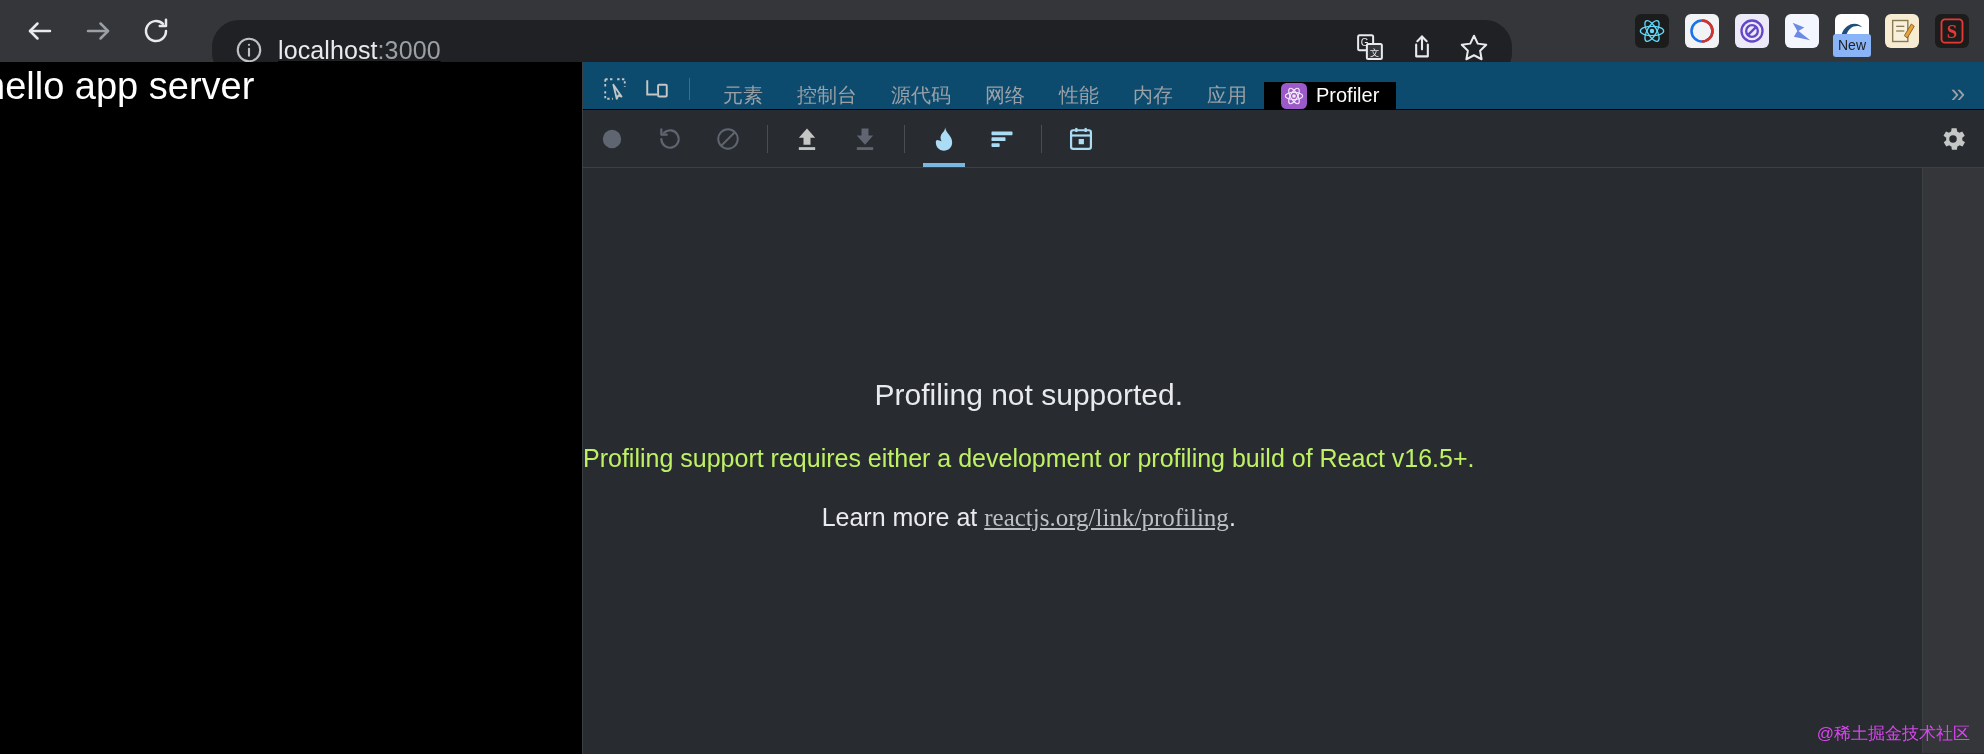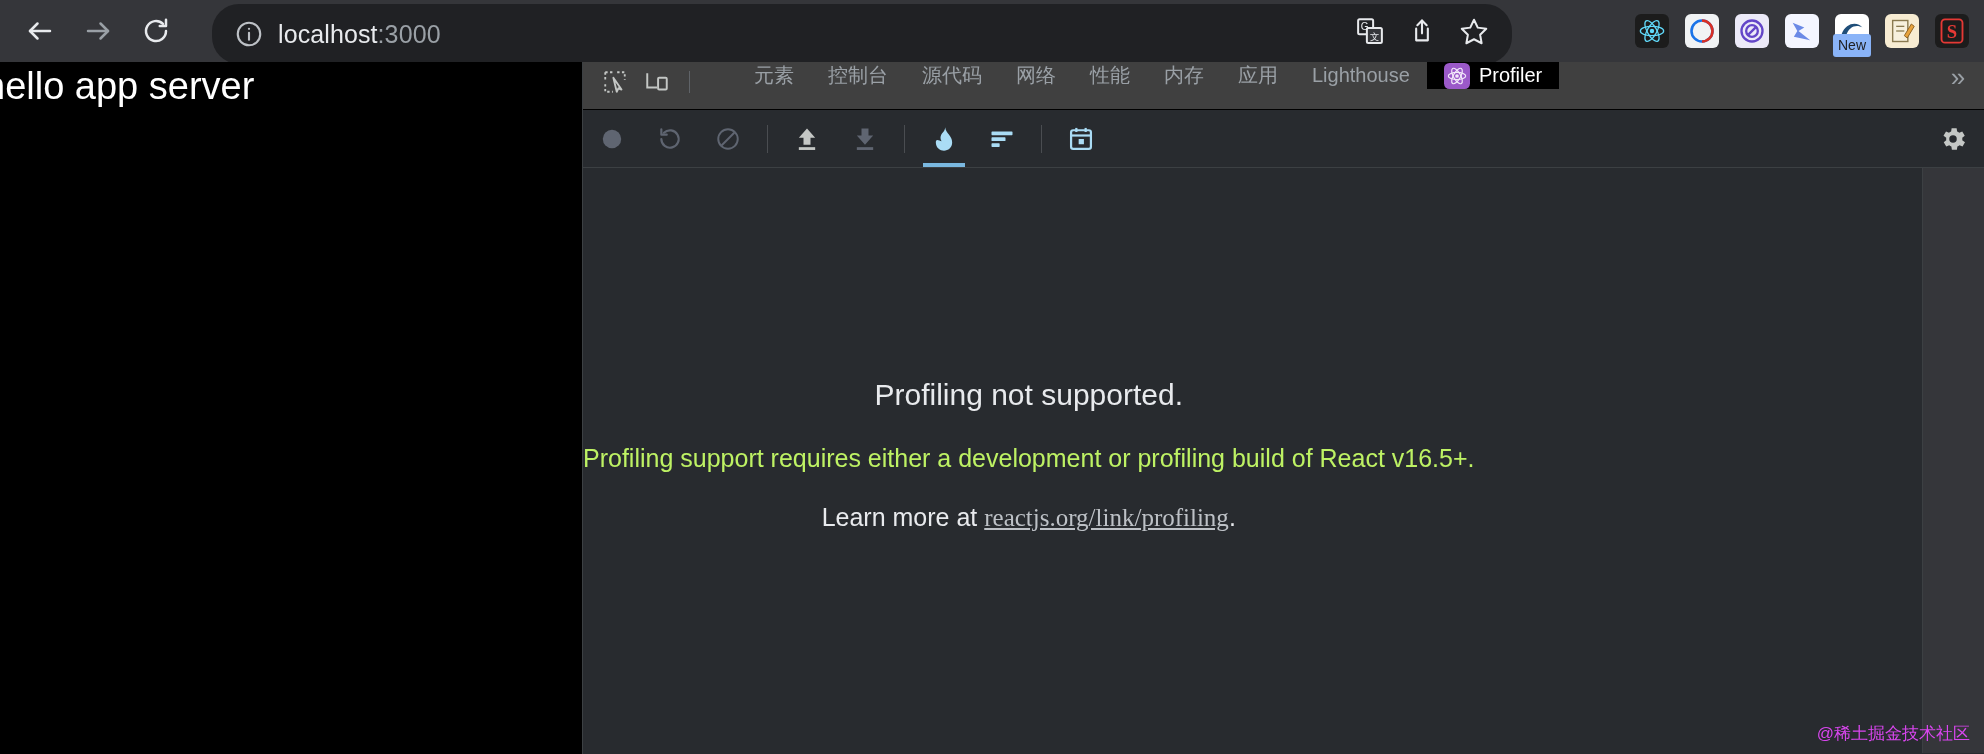--- a/index.html
+++ b/index.html
@@ -19,26 +19,27 @@
   }
   .nav-btns { display: flex; align-items: center; gap: 6px; padding-left: 14px; }
   .nav-btn {
     width: 52px; height: 52px;
     display: flex; align-items: center; justify-content: center;
     border-radius: 50%;
   }
   .nav-btn svg { display: block; }
 
   .omnibox {
-    position: absolute; left: 212px; top: 4px;
+    position: absolute; left: 212px; top: 20px;
     width: 1300px; height: 60px;
     background: #202124;
     border-radius: 27px;
     display: flex; align-items: center;
     padding-left: 22px;
+    text-decoration: underline;
   }
   .omni-info { width: 30px; height: 30px; margin-right: 14px; flex: 0 0 auto; }
   .omni-text {
     font-size: 25px; color: #e8eaed; letter-spacing: .1px;
     white-space: nowrap;
   }
   .omni-text .dim { color: #9aa0a6; }
 
   .omni-actions {
     position: absolute; right: 0; top: 0; height: 54px;
@@ -85,24 +86,23 @@
   
   .devtools {
     position: absolute; left: 582px; top: 62px;
     width: 1402px; height: 692px;
     background: #282b2f;
     border-left: 1px solid #3c4043;
   }
 
   .dt-tabbar {
     height: 48px;
-    background: #404040;
-    display: flex; align-items: flex-start;
+    background: #0c4a6e;
+    display: flex; align-items: flex-end;
     border-bottom: 1px solid #000000;
-    gap: 31px;
   }
   .dt-tool-icons { display: flex; align-items: center; padding: 0 6px 0 12px; gap: 2px; }
   .dt-tool-icon {
     width: 40px; height: 40px;
     display: flex; align-items: center; justify-content: center;
     border-radius: 3px;
   }
   .dt-sep {
     width: 1px; height: 22px; background: #5f6368;
     align-self: center; margin: 0 10px;
@@ -343,23 +343,20 @@
           <span>网络</span>
         </div>
       <div class="dt-tab">
           <span>性能</span>
         </div>
       <div class="dt-tab">
           <span>内存</span>
         </div>
       <div class="dt-tab">
           <span>应用</span>
-        </div>
-      <div class="dt-tab">
-          <span>Lighthouse</span>
         </div>
       <div class="dt-tab selected">
         <span class="tabicon">
           <svg width="26" height="26" viewBox="0 0 24 24">
             <rect x="0" y="0" width="24" height="24" rx="5" fill="#9b59c9"></rect>
             <g fill="none" stroke="#f3e9fa" stroke-width="1.1">
               <ellipse cx="12" cy="12" rx="8" ry="3.3"></ellipse>
               <ellipse cx="12" cy="12" rx="8" ry="3.3" transform="rotate(60 12 12)"></ellipse>
               <ellipse cx="12" cy="12" rx="8" ry="3.3" transform="rotate(120 12 12)"></ellipse>
             </g>

